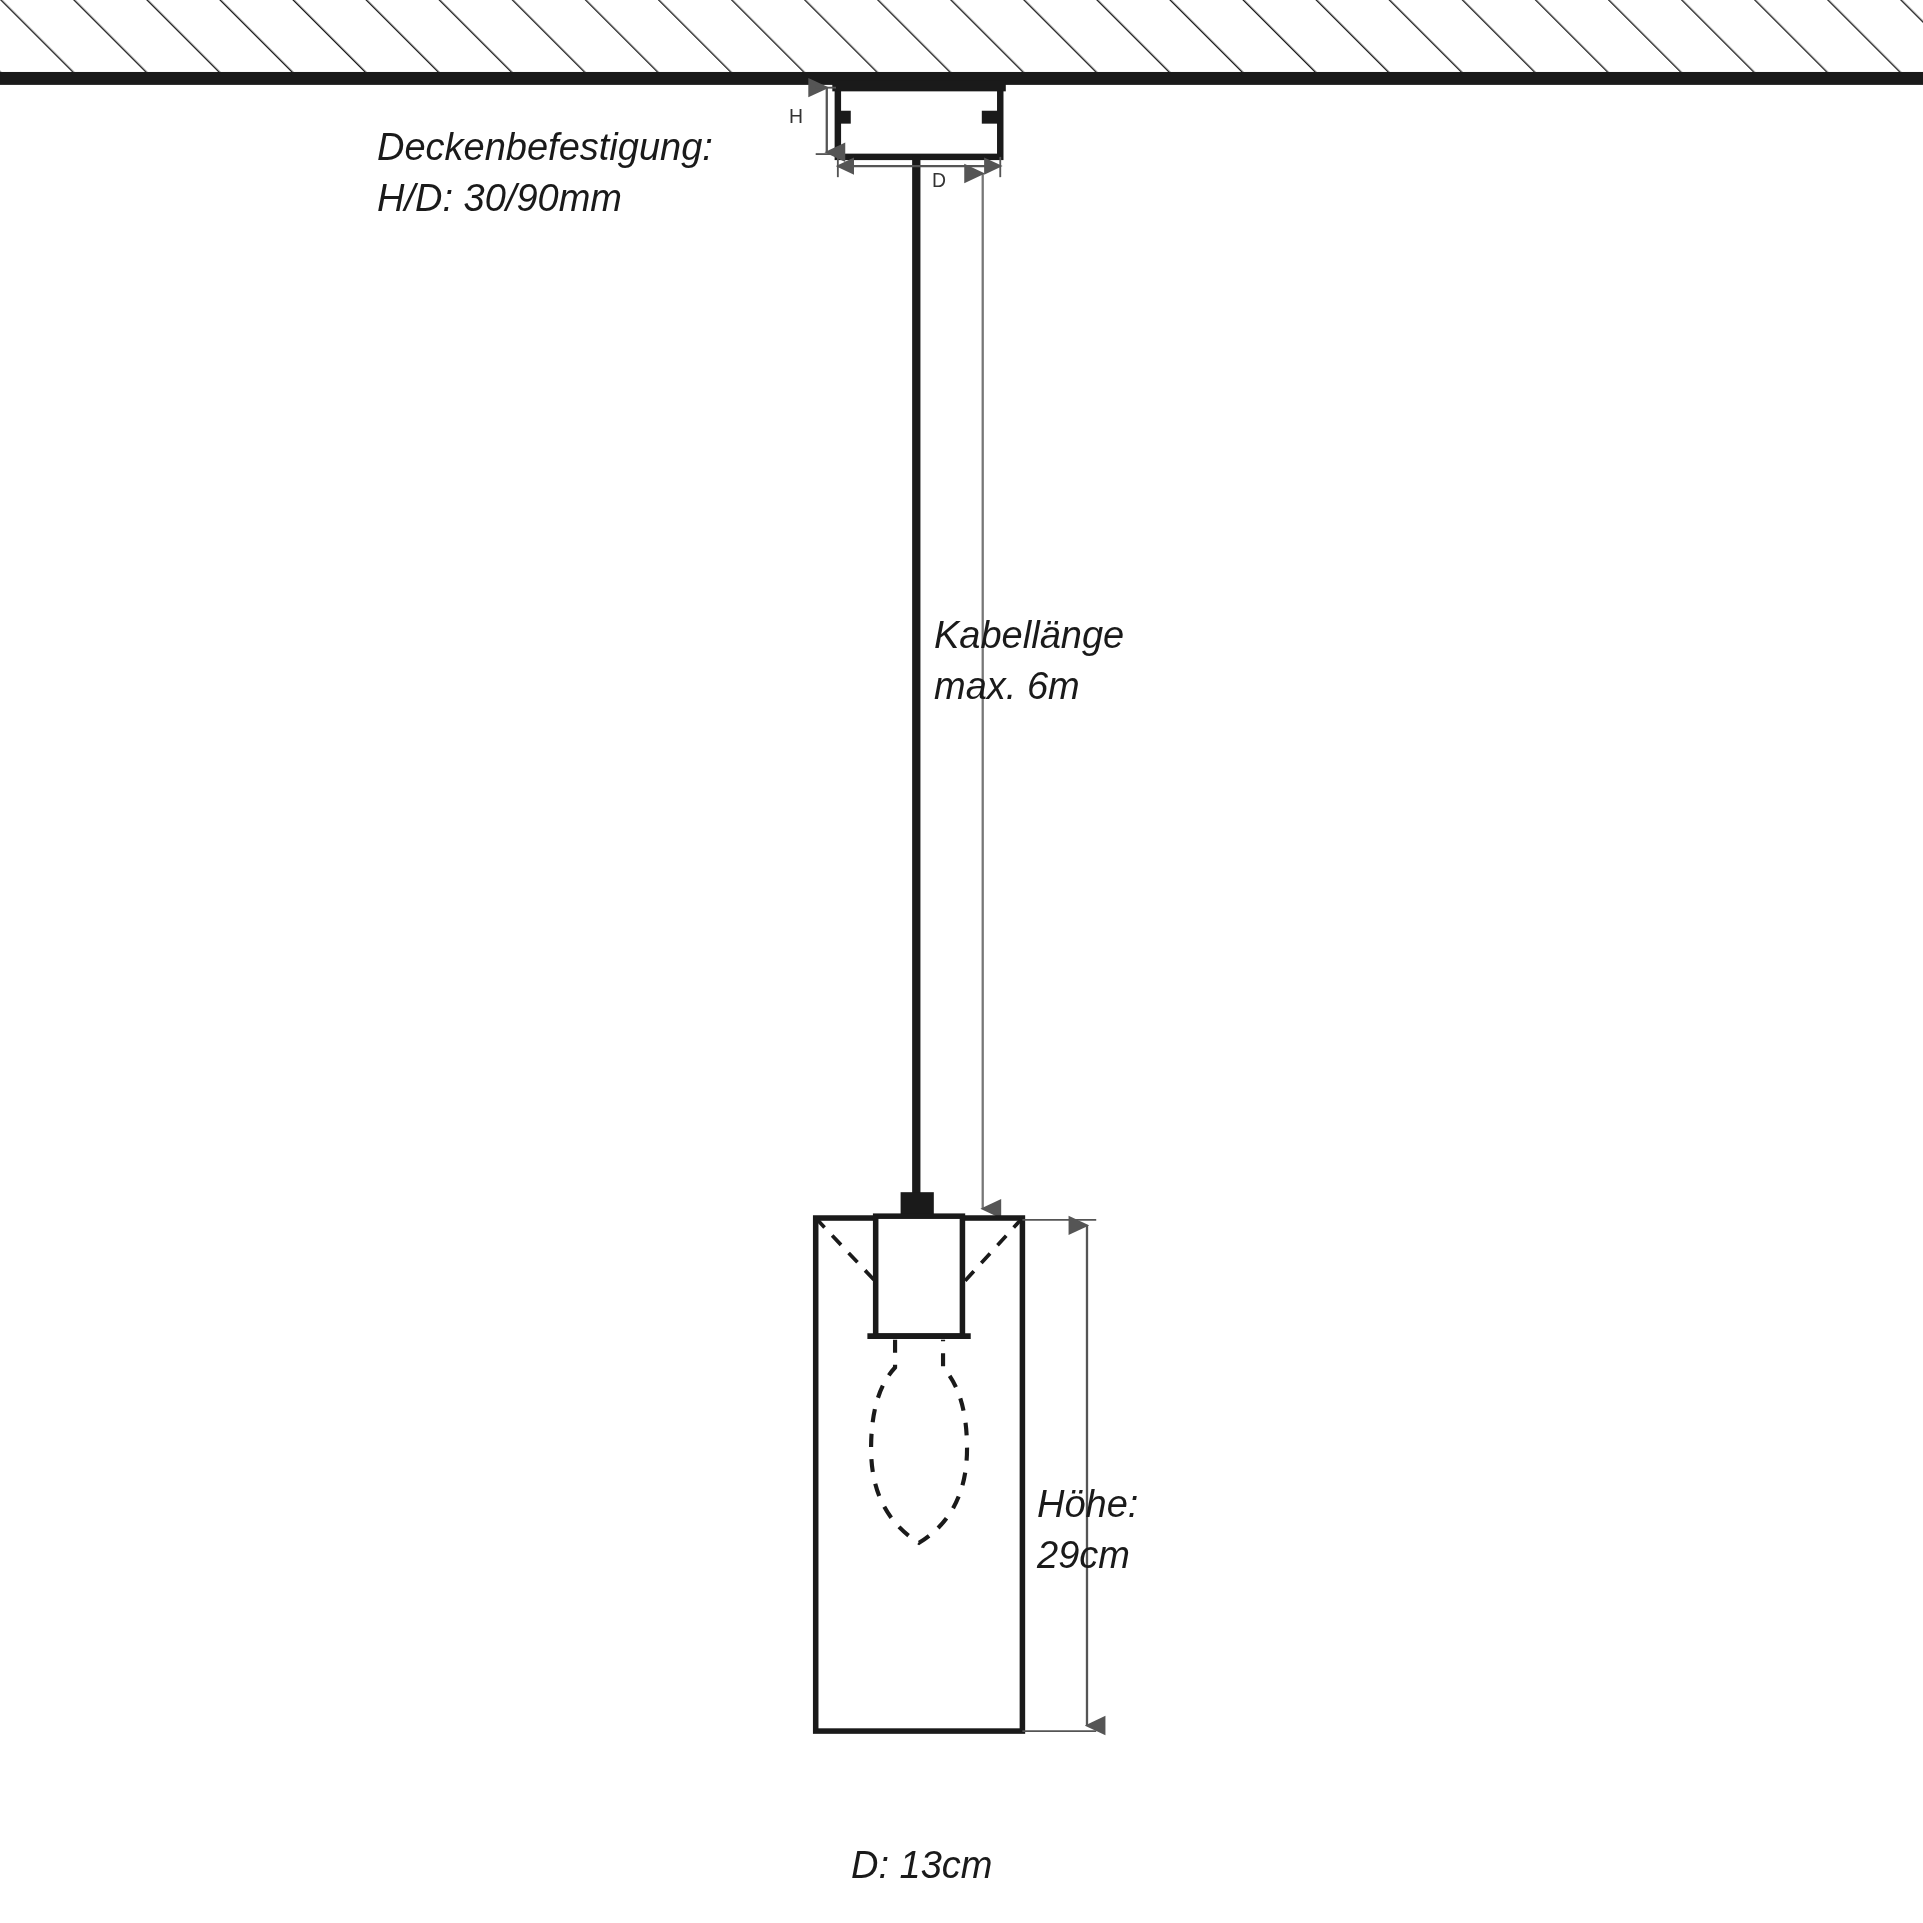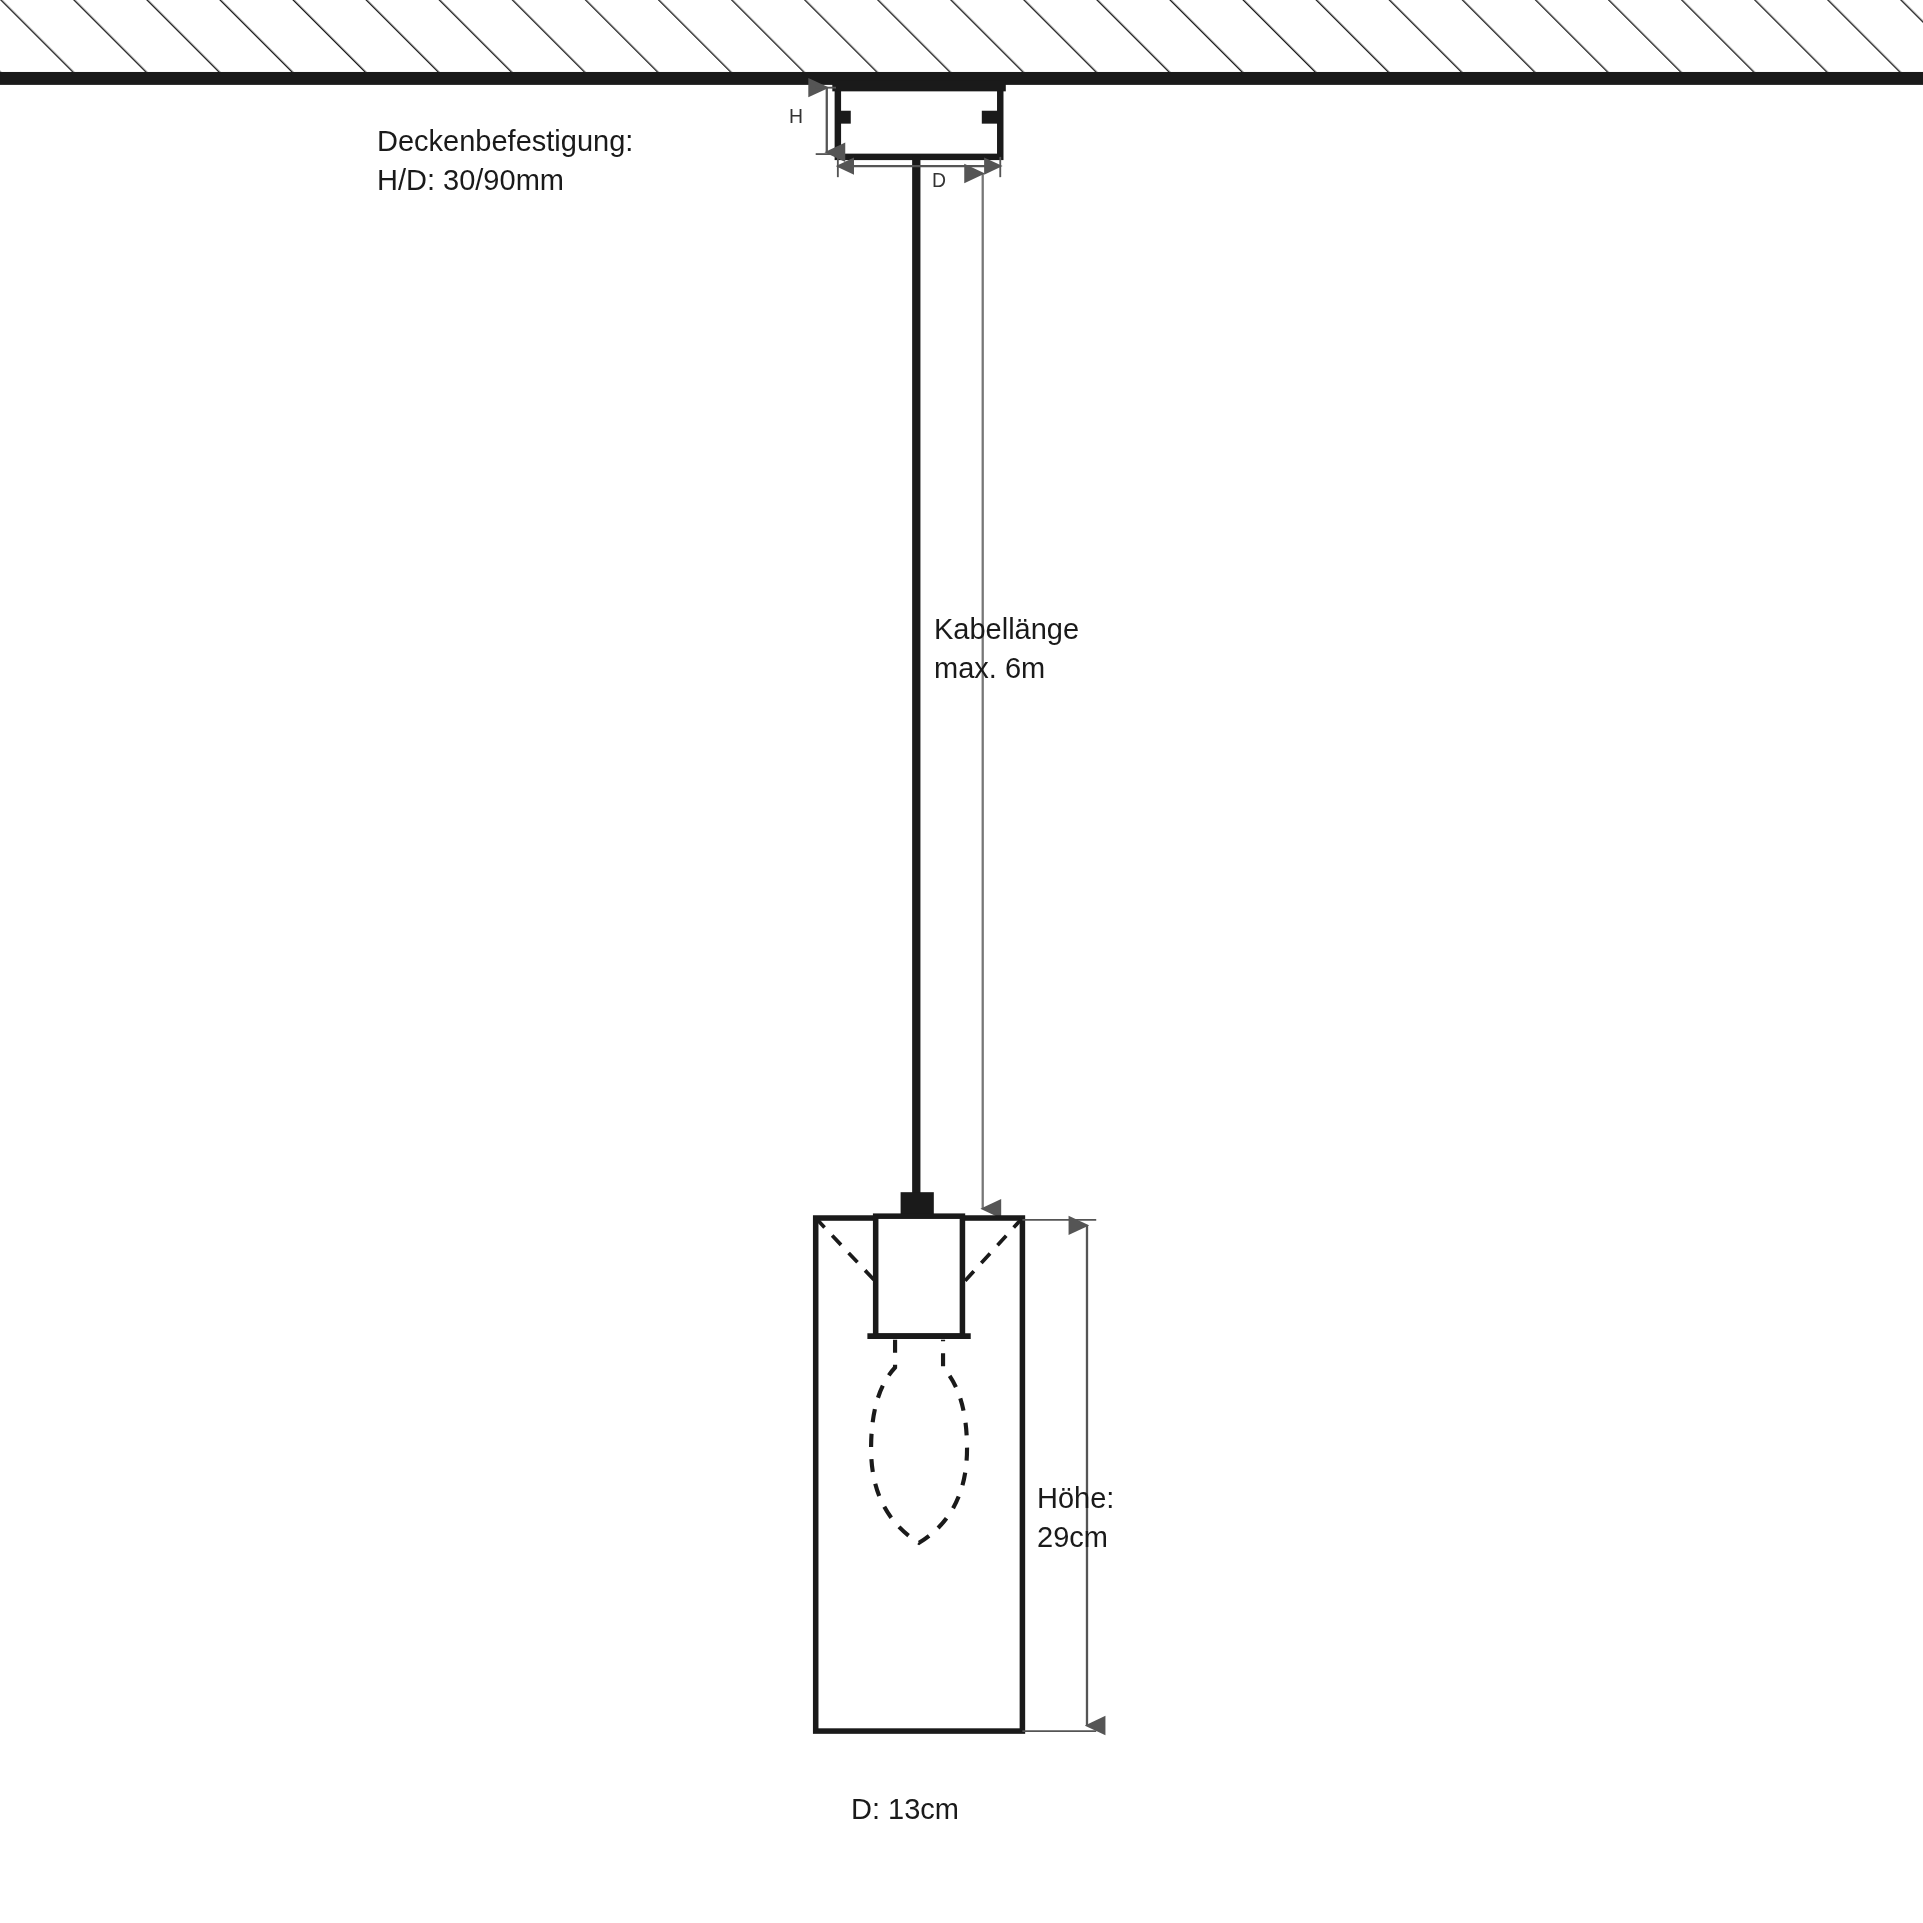--- a/index.html
+++ b/index.html
@@ -29,41 +29,42 @@
     display: block;
   }
   .label {
     position: absolute;
     font-family: "Liberation Sans", sans-serif;
     color: #1a1a1a;
     white-space: pre;
     line-height: 1.35;
   }
   .label-big {
-    font-size: 29px;
+    font-size: 38px;
+    font-style: italic;
   }
   .label-small {
     font-size: 19.4px;
     color: #333333;
   }
   #lbl-ceiling {
     left: 377px;
     top: 122px;
   }
   #lbl-cable {
     left: 934px;
     top: 610px;
   }
   #lbl-height {
     left: 1037px;
     top: 1479px;
   }
   #lbl-diameter {
     left: 851px;
-    top: 1790px;
+    top: 1840px;
   }
   #lbl-h {
     left: 789px;
     top: 103px;
   }
   #lbl-d {
     left: 932px;
     top: 167px;
   }
 </style>

